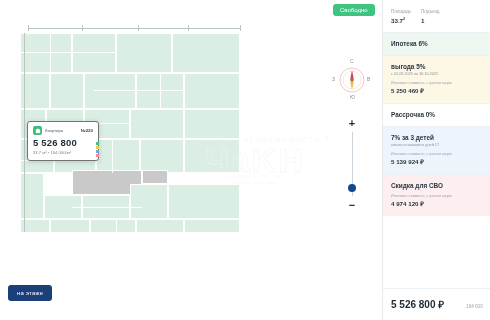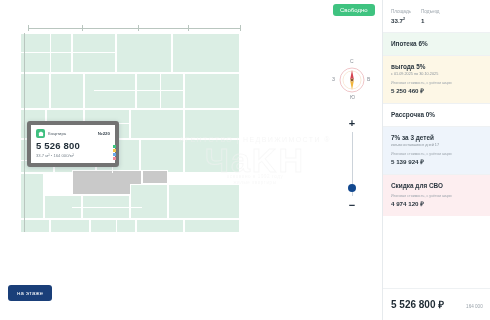--- a/index.html
+++ b/index.html
@@ -79,23 +79,23 @@
     letter-spacing: .6px;
     text-align: center;
     line-height: 1.4;
     margin-top: -2px;
   }
 
   
   #unit-card {
     position: absolute;
     left: 27px; top: 121px;
-    width: 92px;
-    background: #ffffff;
-    border: 4px solid #737373;
+    width: 72px;
+    background: #ffffff;
+    border: 1px solid #737373;
     border-radius: 3px;
     box-shadow: 0 1px 5px rgba(20,40,60,.18);
     padding: 4px 5px 5px 5px;
     z-index: 30;
   }
   #unit-card-head {
     display: flex; align-items: center;
     gap: 3px;
   }
   #unit-type-icon {

